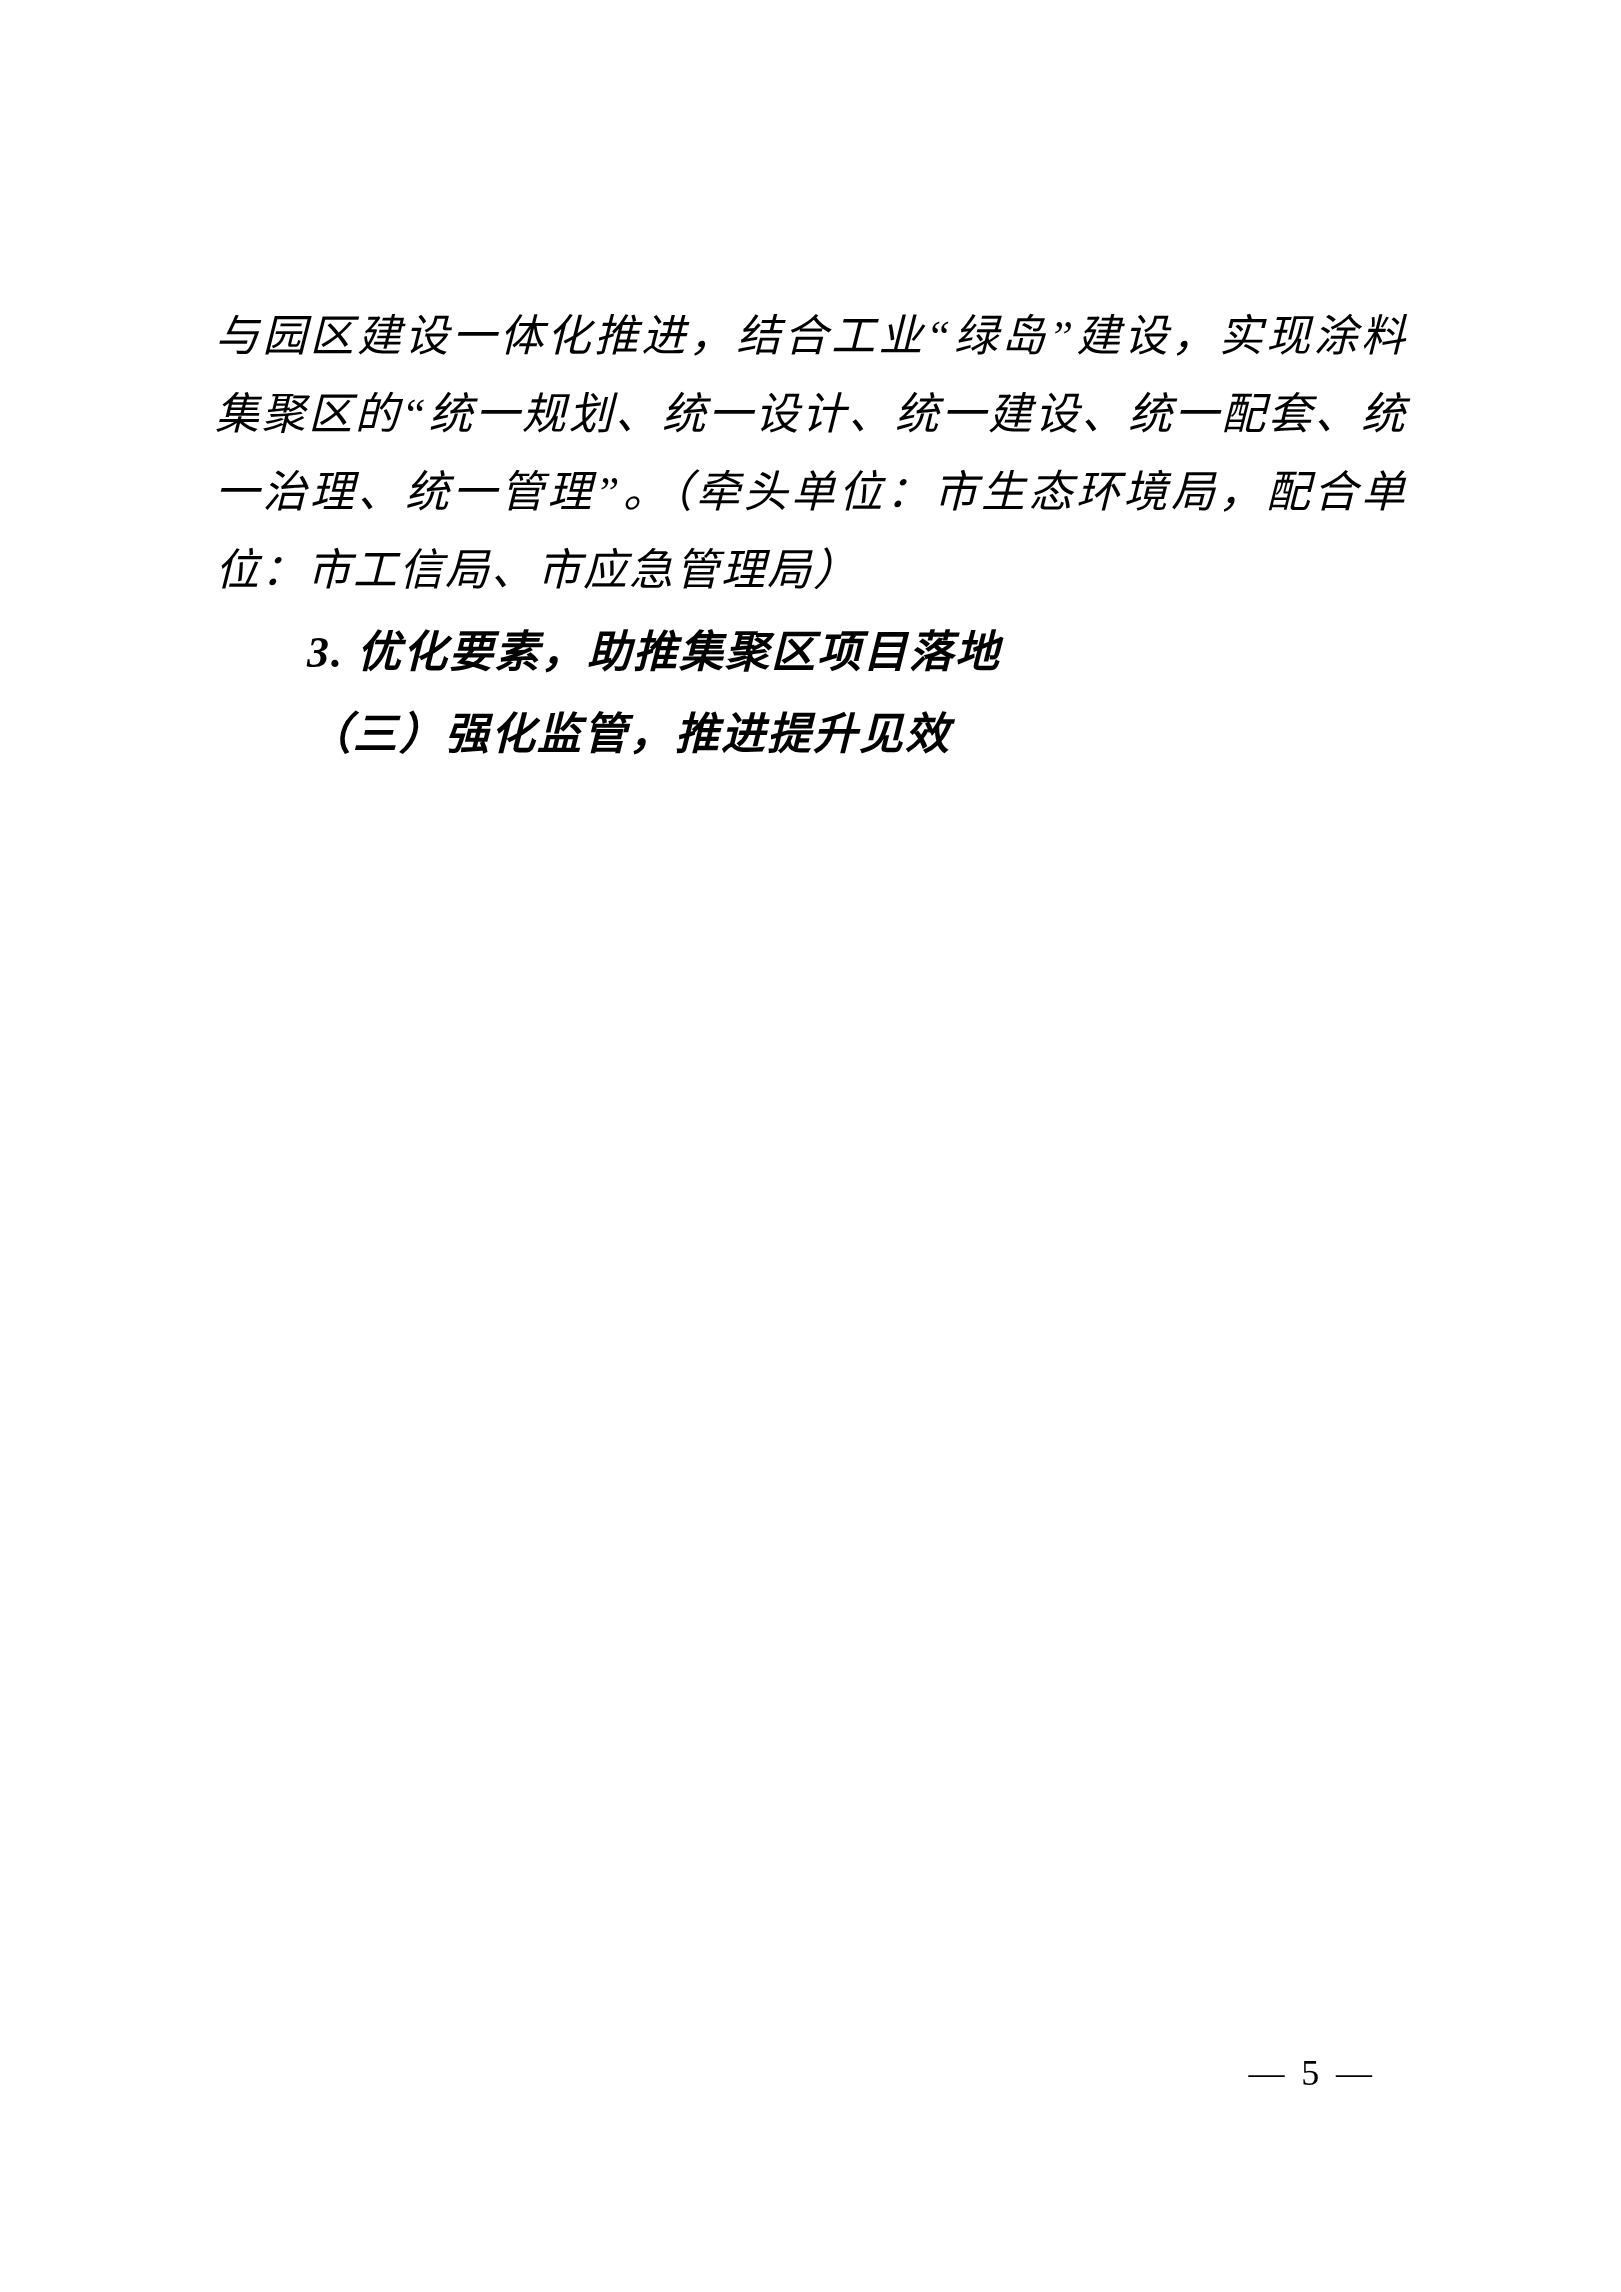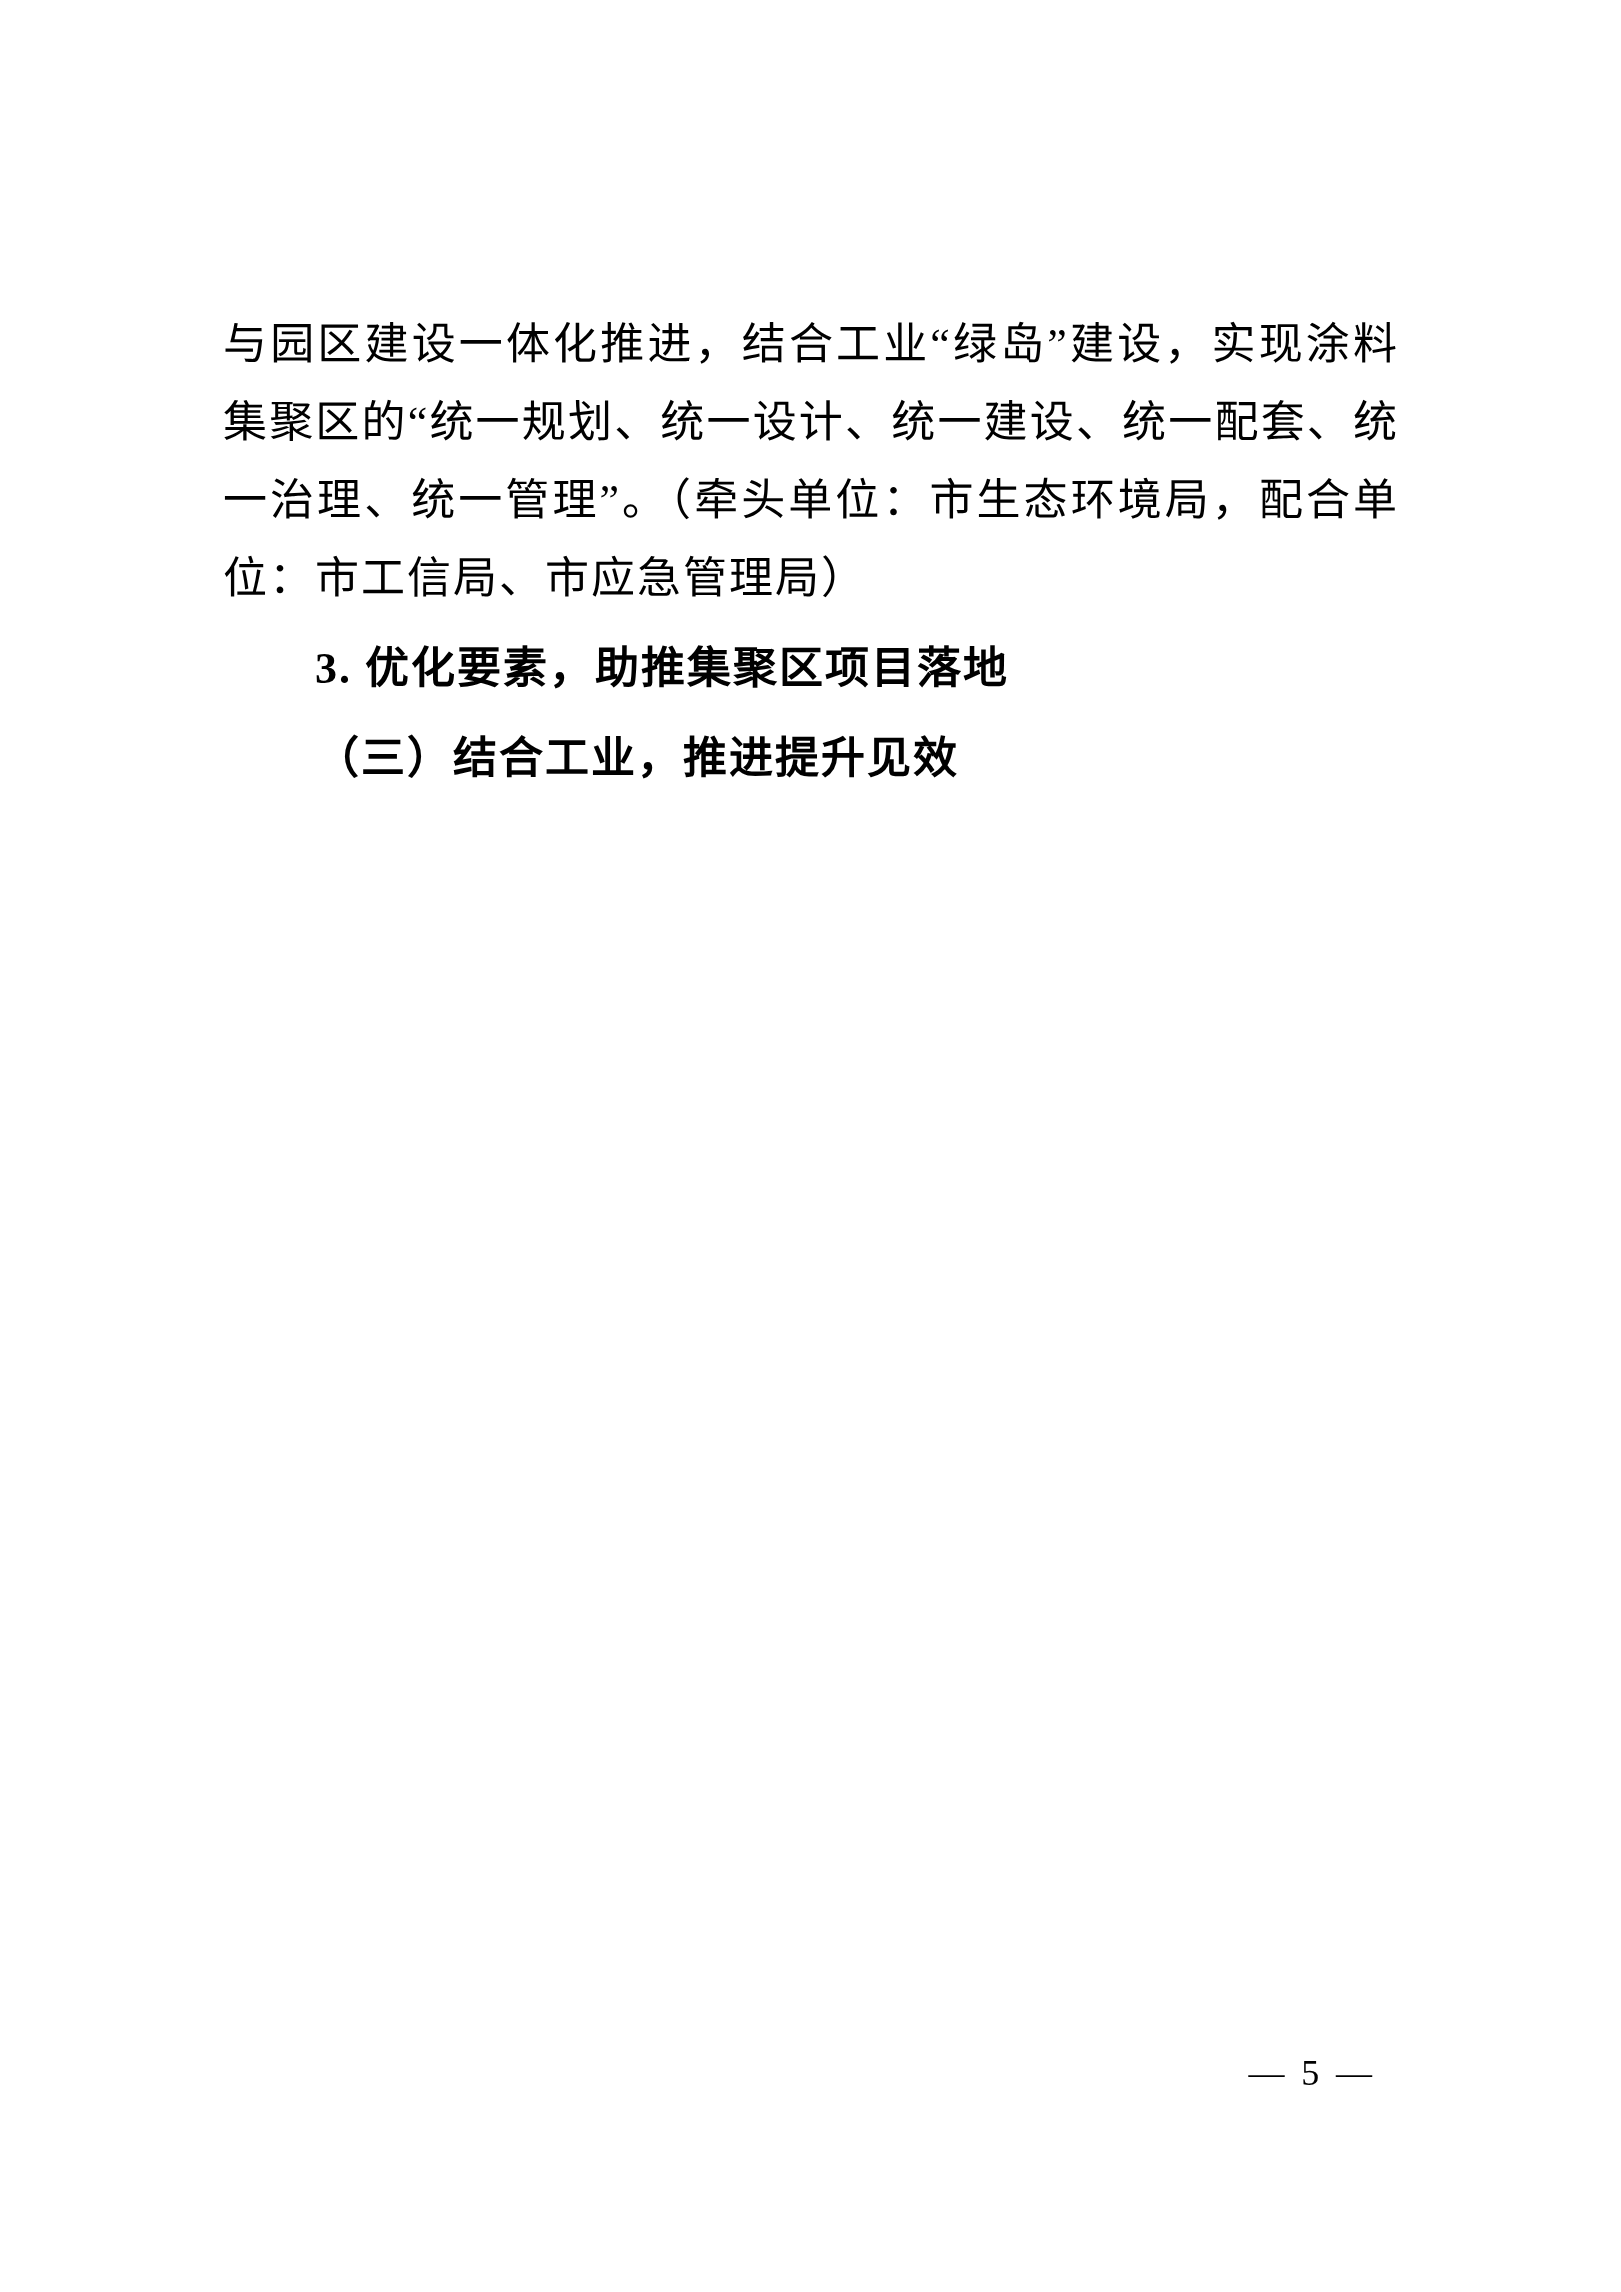--- a/index.html
+++ b/index.html
@@ -16,29 +16,30 @@
     font-family: "Liberation Serif", "DejaVu Serif", serif;
     overflow: hidden;
   }
   .content {
     position: absolute;
     left: 211px;
     top: 294px;
     width: 1200px;
   }
   .para, .heading {
-    margin: 12px;
+    margin: 4px;
     padding: 0;
     font-size: 44px;
     line-height: 78px;
     letter-spacing: 2px;
     text-align: justify;
     text-justify: inter-ideograph;
     word-break: break-all;
     color: #000000;
+    font-style: italic;
   }
   .indent {
     text-indent: 92px;
   }
   .heading {
     font-weight: 700;
   }
   .footer {
     position: absolute;
     left: 211px;
@@ -53,20 +54,20 @@
     color: #000000;
   }
 </style>
 </head>
 <body>
 
 <div class="page">
   <main class="content">
     <p class="para">与园区建设一体化推进，结合工业“绿岛”建设，实现涂料集聚区的“统一规划、统一设计、统一建设、统一配套、统一治理、统一管理”。（牵头单位：市生态环境局，配合单位：市工信局、市应急管理局）</p>
     <h3 class="heading indent">3. 优化要素，助推集聚区项目落地</h3>
-    <h3 class="heading indent">（三）结合工业，推进提升见效</h3>
+    <h3 class="heading indent">（三）强化监管，推进提升见效</h3>
   </main>
 
   <footer class="footer">
     <span>— 5 —</span>
   </footer>
 </div>
 
 
 </body></html>

